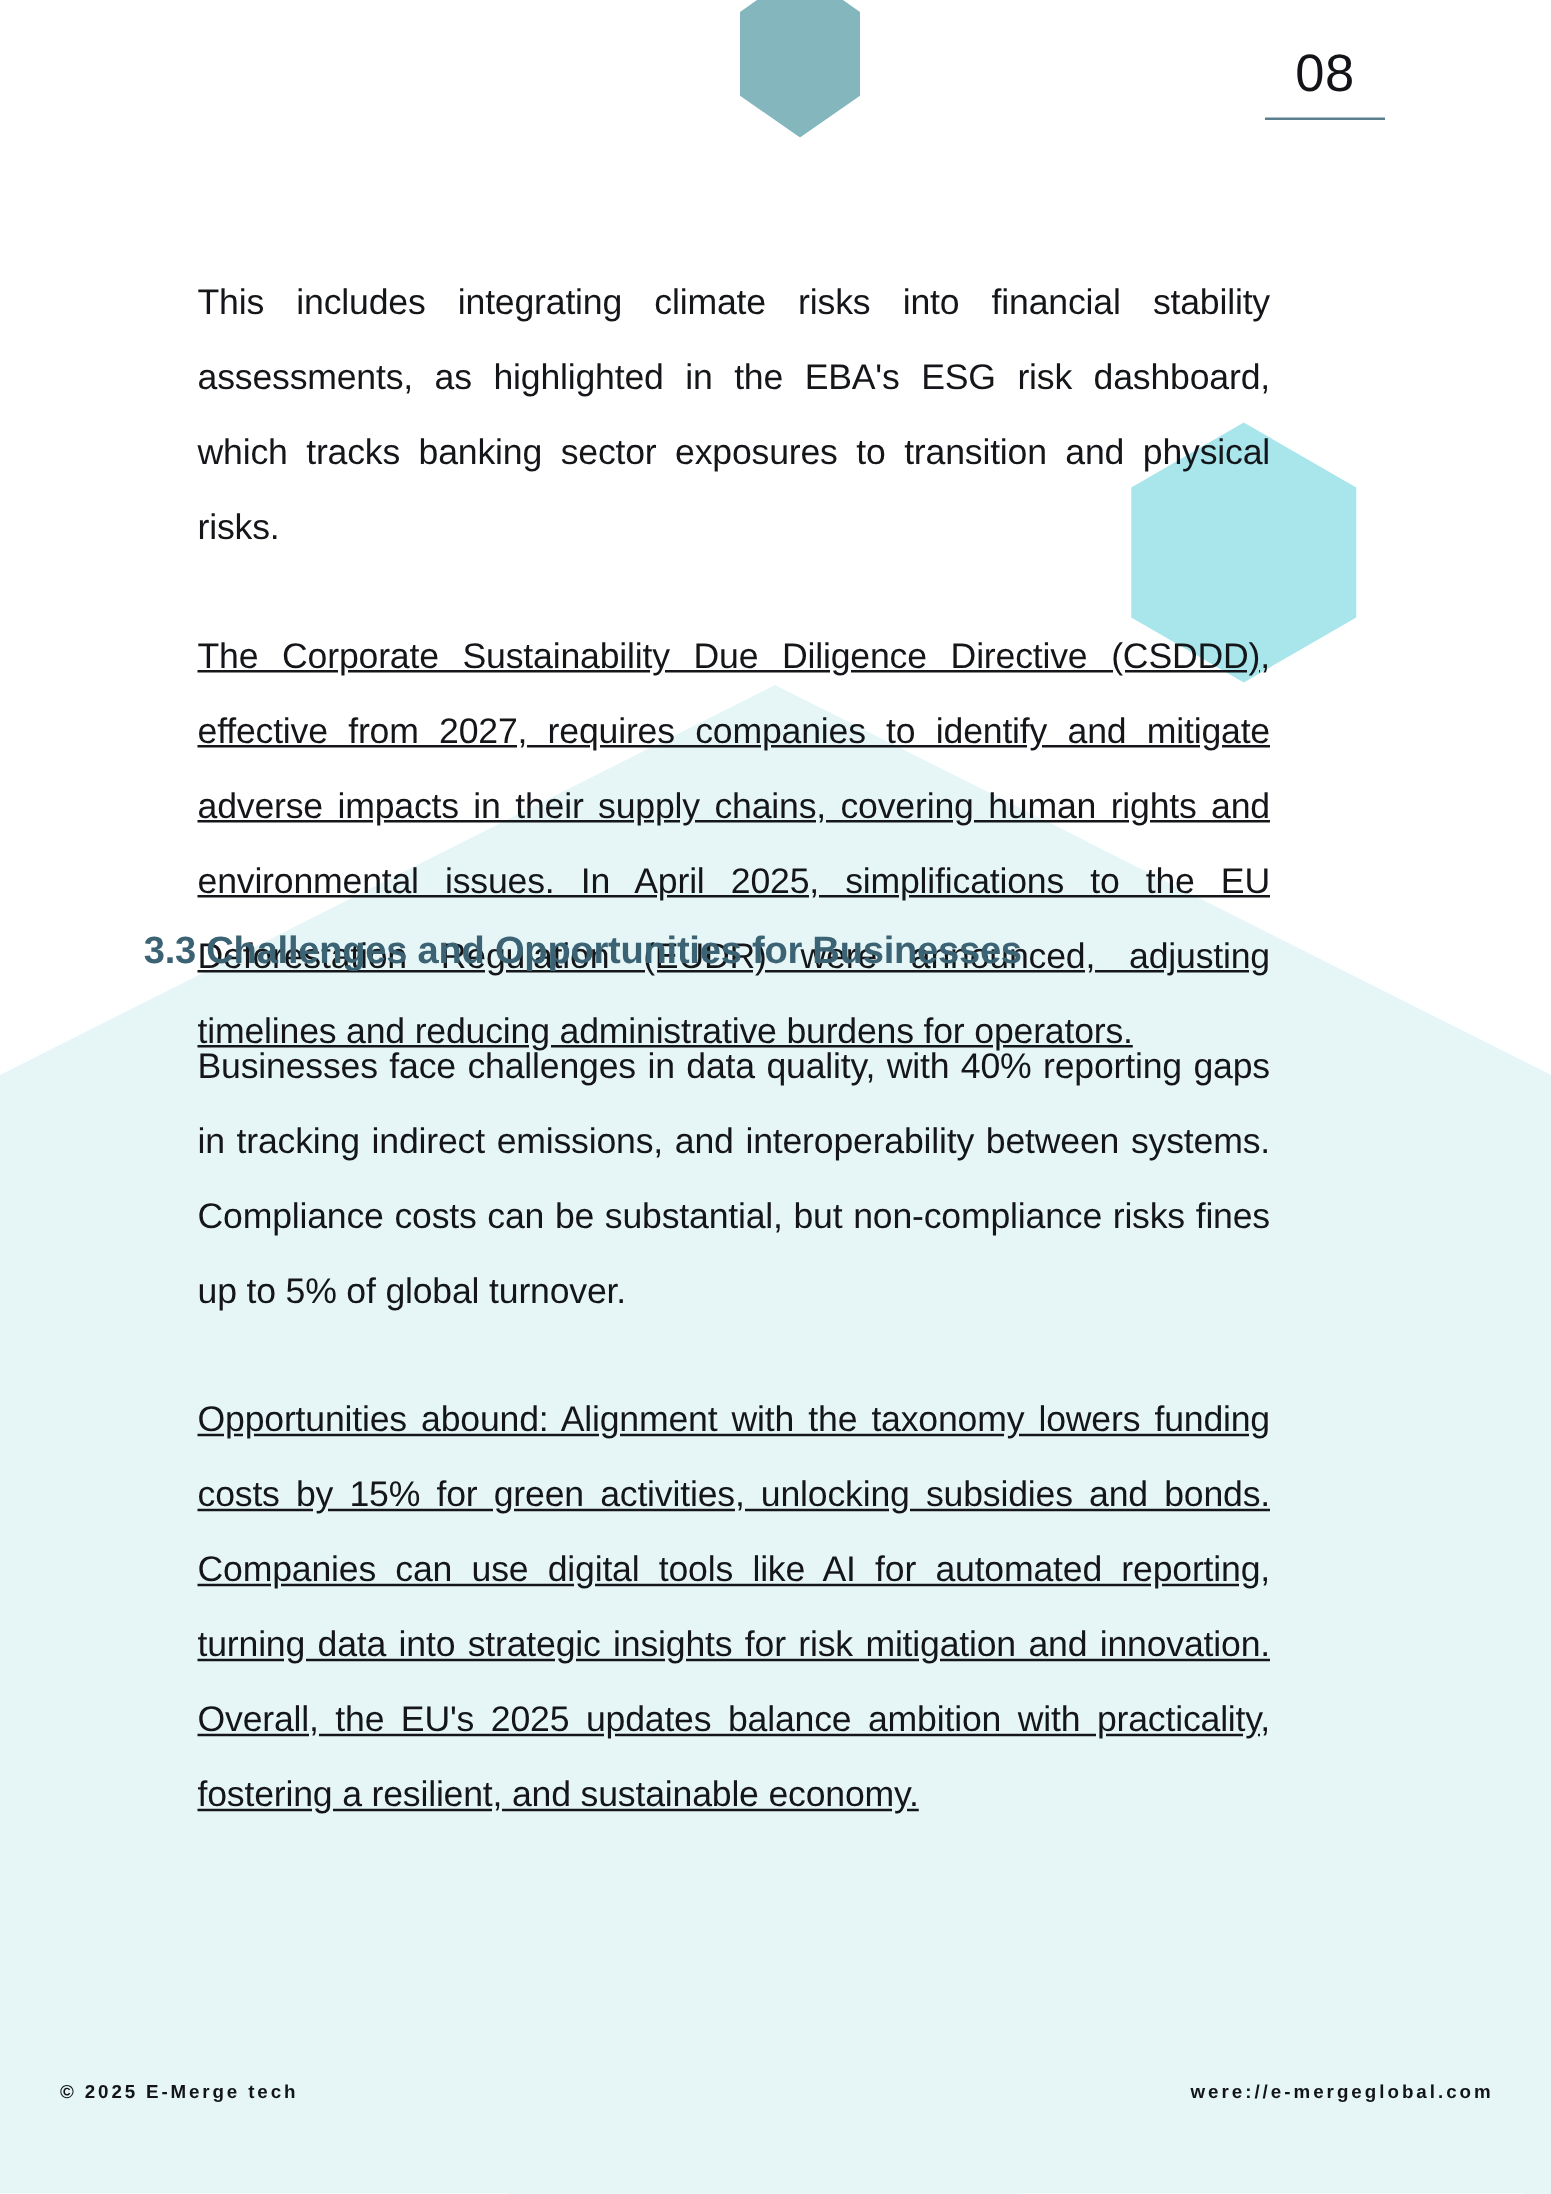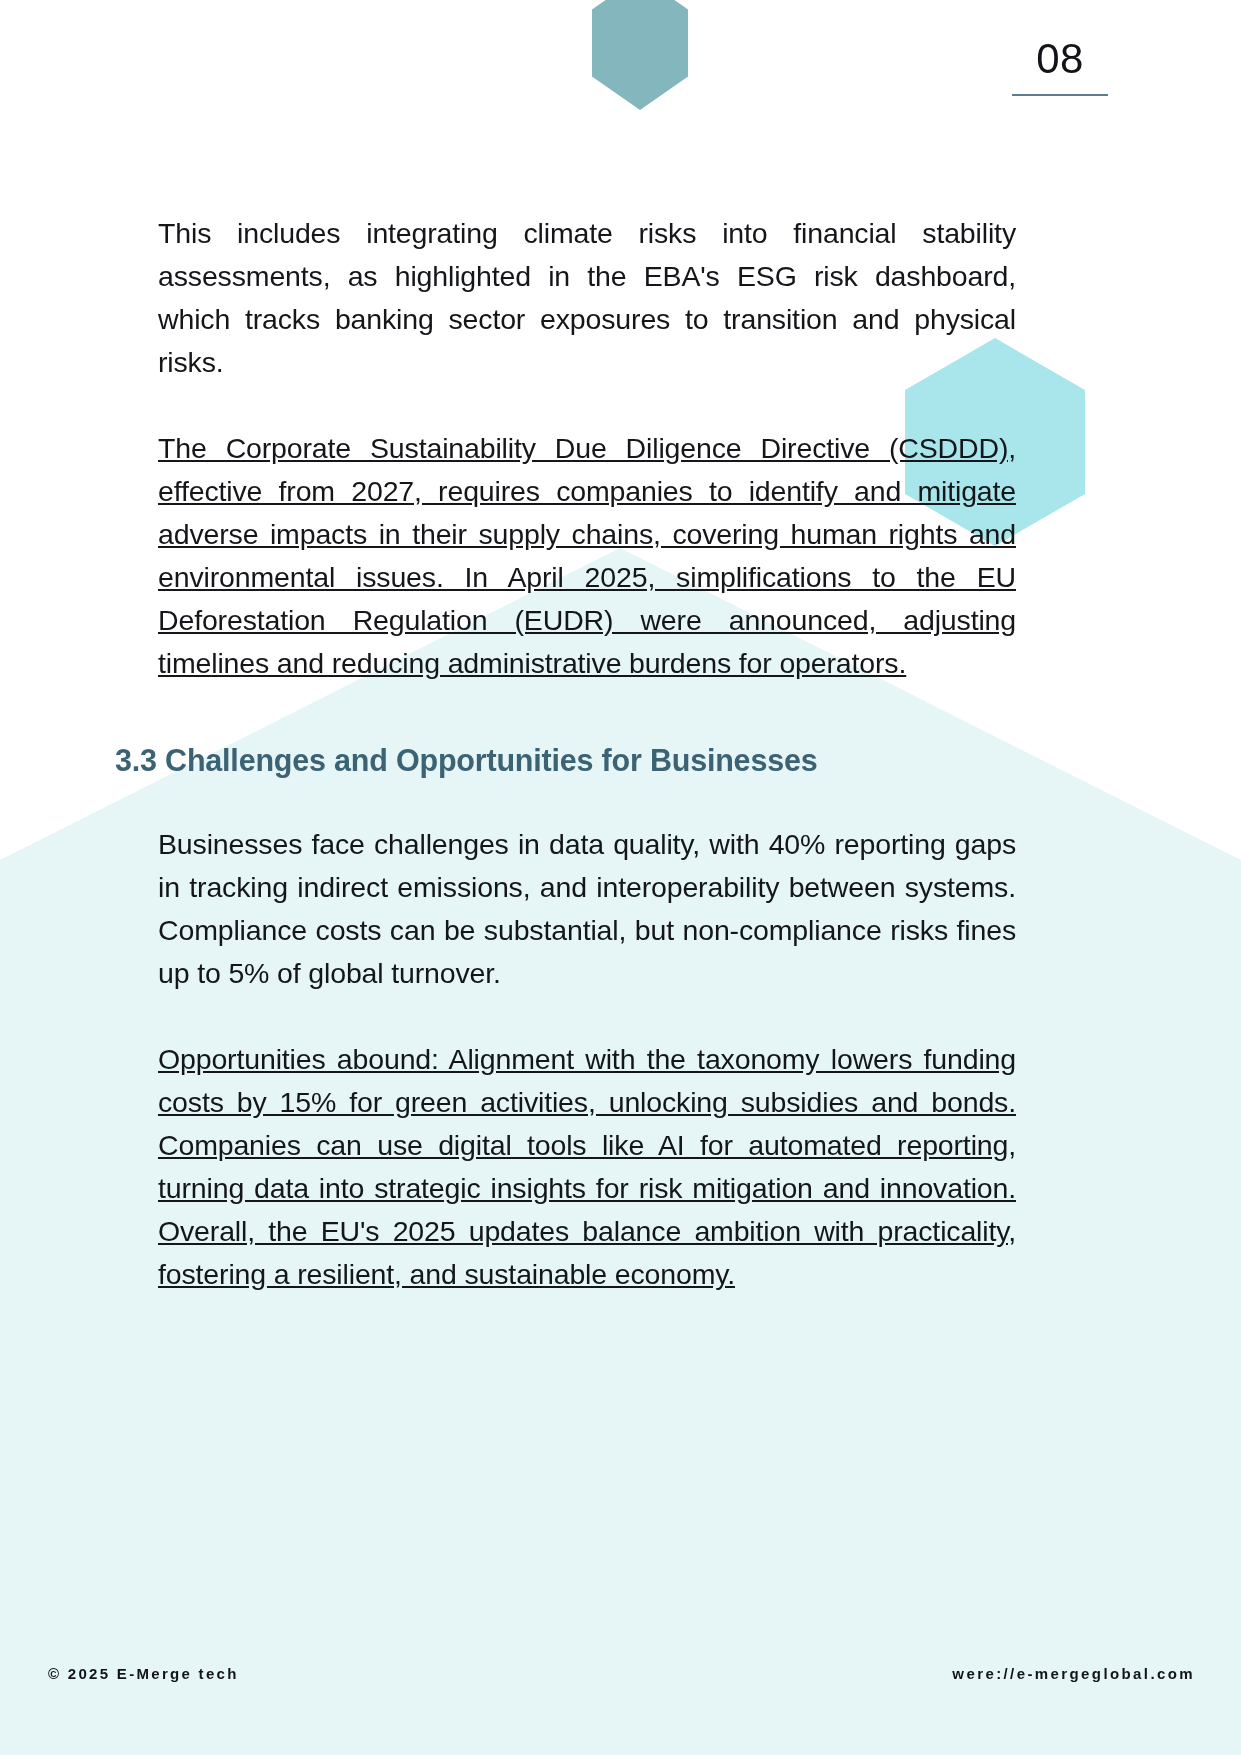--- a/index.html
+++ b/index.html
@@ -79,21 +79,21 @@
     position: absolute;
     z-index: 2;
     left: 158px;
     top: 212px;
     width: 858px;
   }
 
   .body-paragraph {
     font-family: "Liberation Sans", "DejaVu Sans", sans-serif;
     font-size: 28.5px;
-    line-height: 43px;
+    line-height: 60px;
     color: #141619;
     text-align: justify;
     text-justify: inter-word;
     font-weight: 400;
     letter-spacing: -0.15px;
     margin-bottom: 43px;
   }
 
   .body-paragraph.last-in-block { margin-bottom: 0; text-decoration: underline; }
 

